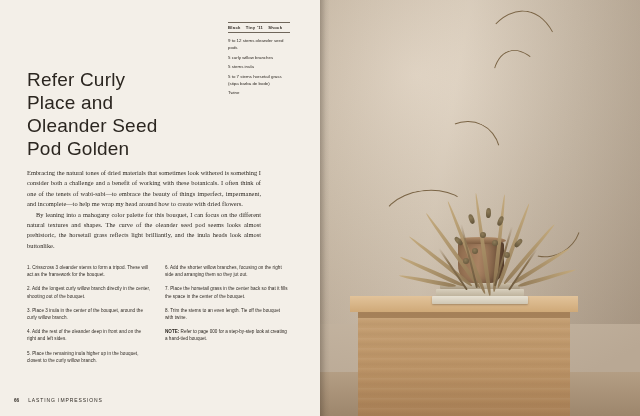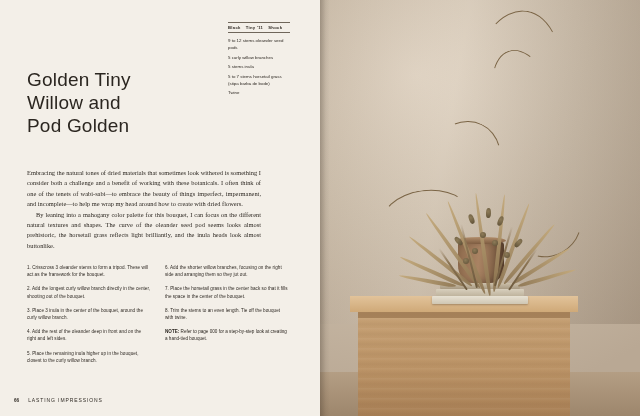--- a/index.html
+++ b/index.html
@@ -294,22 +294,23 @@
       <ul>
         <li>9 to 12 stems oleander seed pods</li>
         <li>5 curly willow branches</li>
         <li>5 stems inula</li>
         <li>5 to 7 stems horsetail grass (stipa barba de bode)</li>
         <li>Twine</li>
       </ul>
     </div>
 
     <div class="title-block">
-      <div class="line">Golden Tiny</div>
-      <div class="line">Willow and</div>
+      <div class="line">Refer Curly</div>
+      <div class="line">Place and</div>
+      <div class="line">Oleander Seed</div>
       <div class="line">Pod Golden</div>
     </div>
 
     <div class="body-block">
       <p>Embracing the natural tones of dried materials that sometimes look withered is something I consider both a challenge and a benefit of working with these botanicals. I often think of one of the tenets of wabi-sabi—to embrace the beauty of things imperfect, impermanent, and incomplete—to help me wrap my head around how to create with dried flowers.</p>
       <p class="indent">By leaning into a mahogany color palette for this bouquet, I can focus on the different natural textures and shapes. The curve of the oleander seed pod seems looks almost prehistoric, the horsetail grass reflects light brilliantly, and the inula heads look almost buttonlike.</p>
     </div>
 
     <div class="steps">
       <div class="col">

